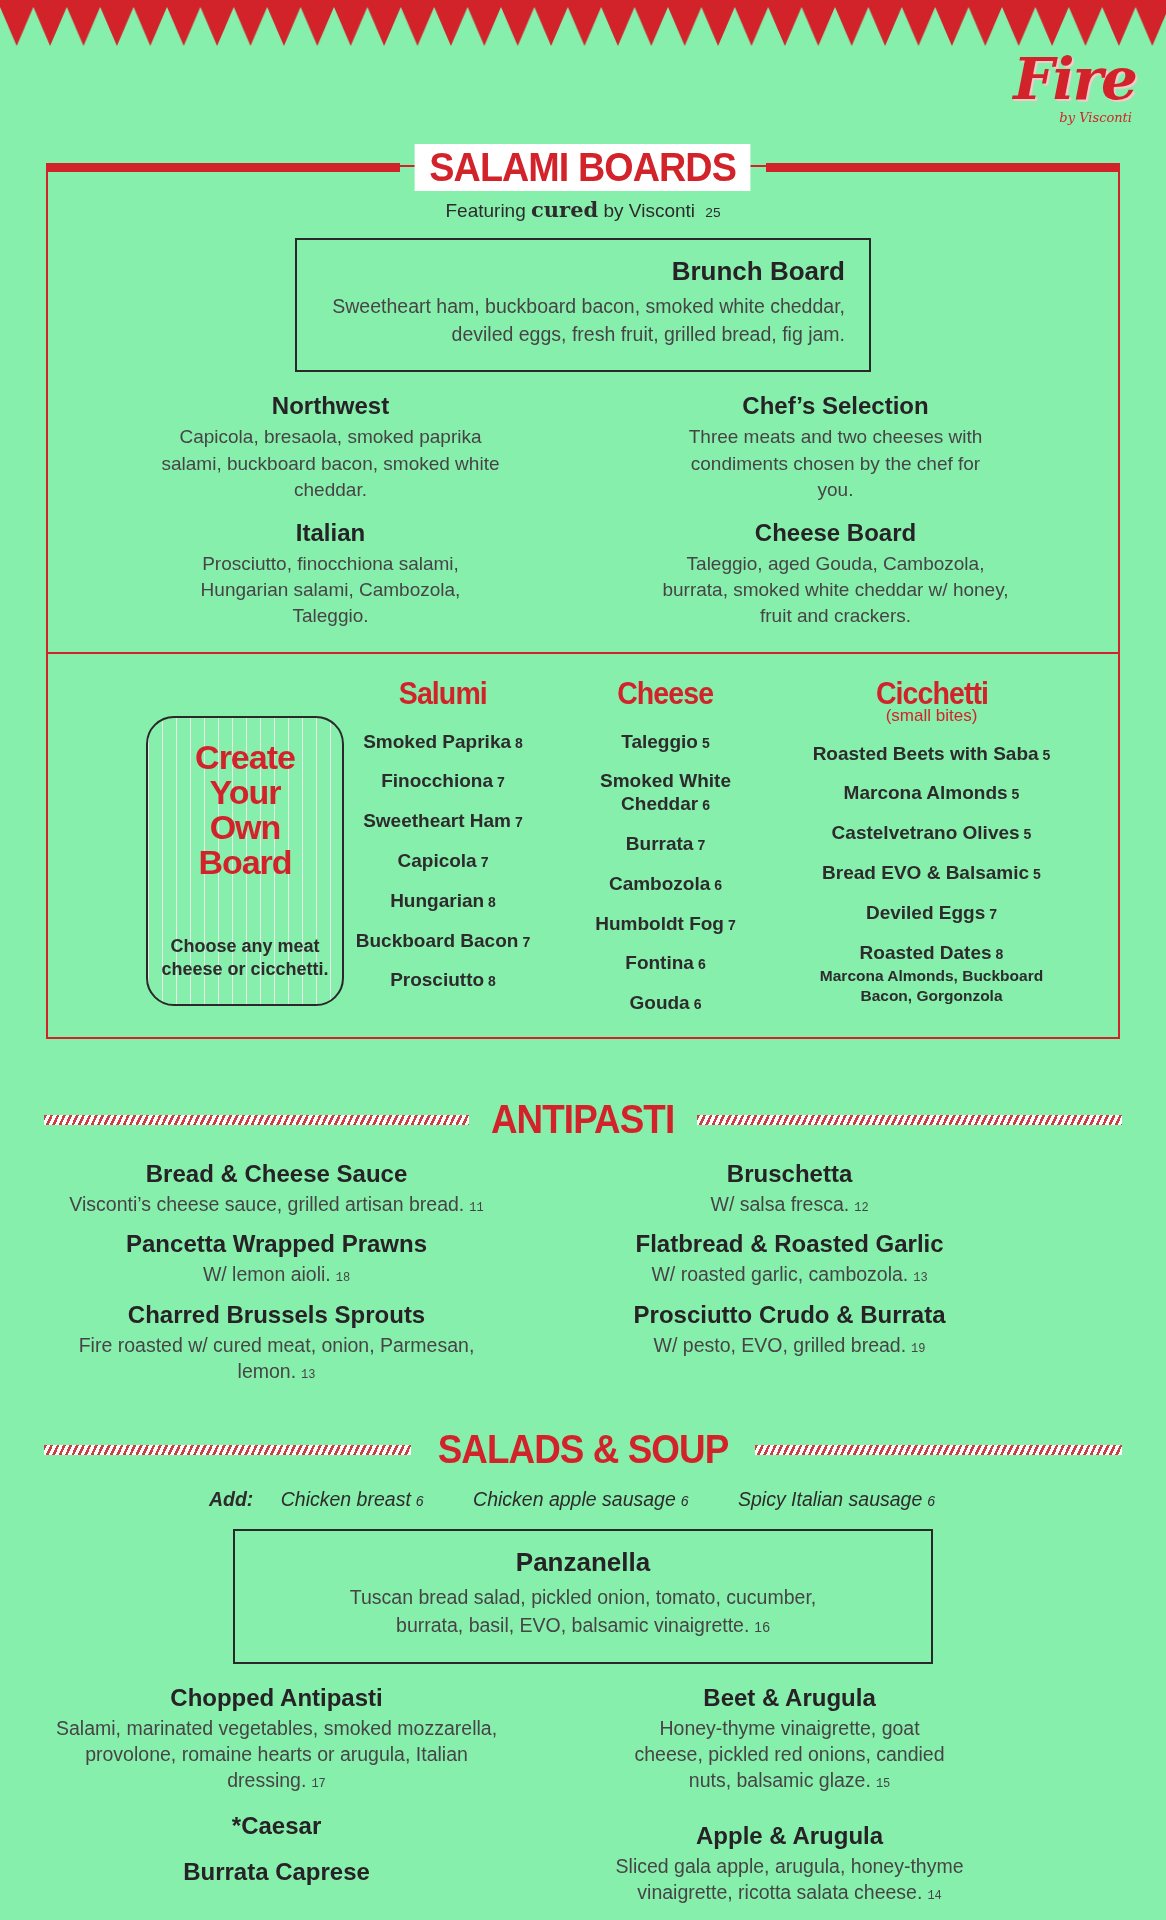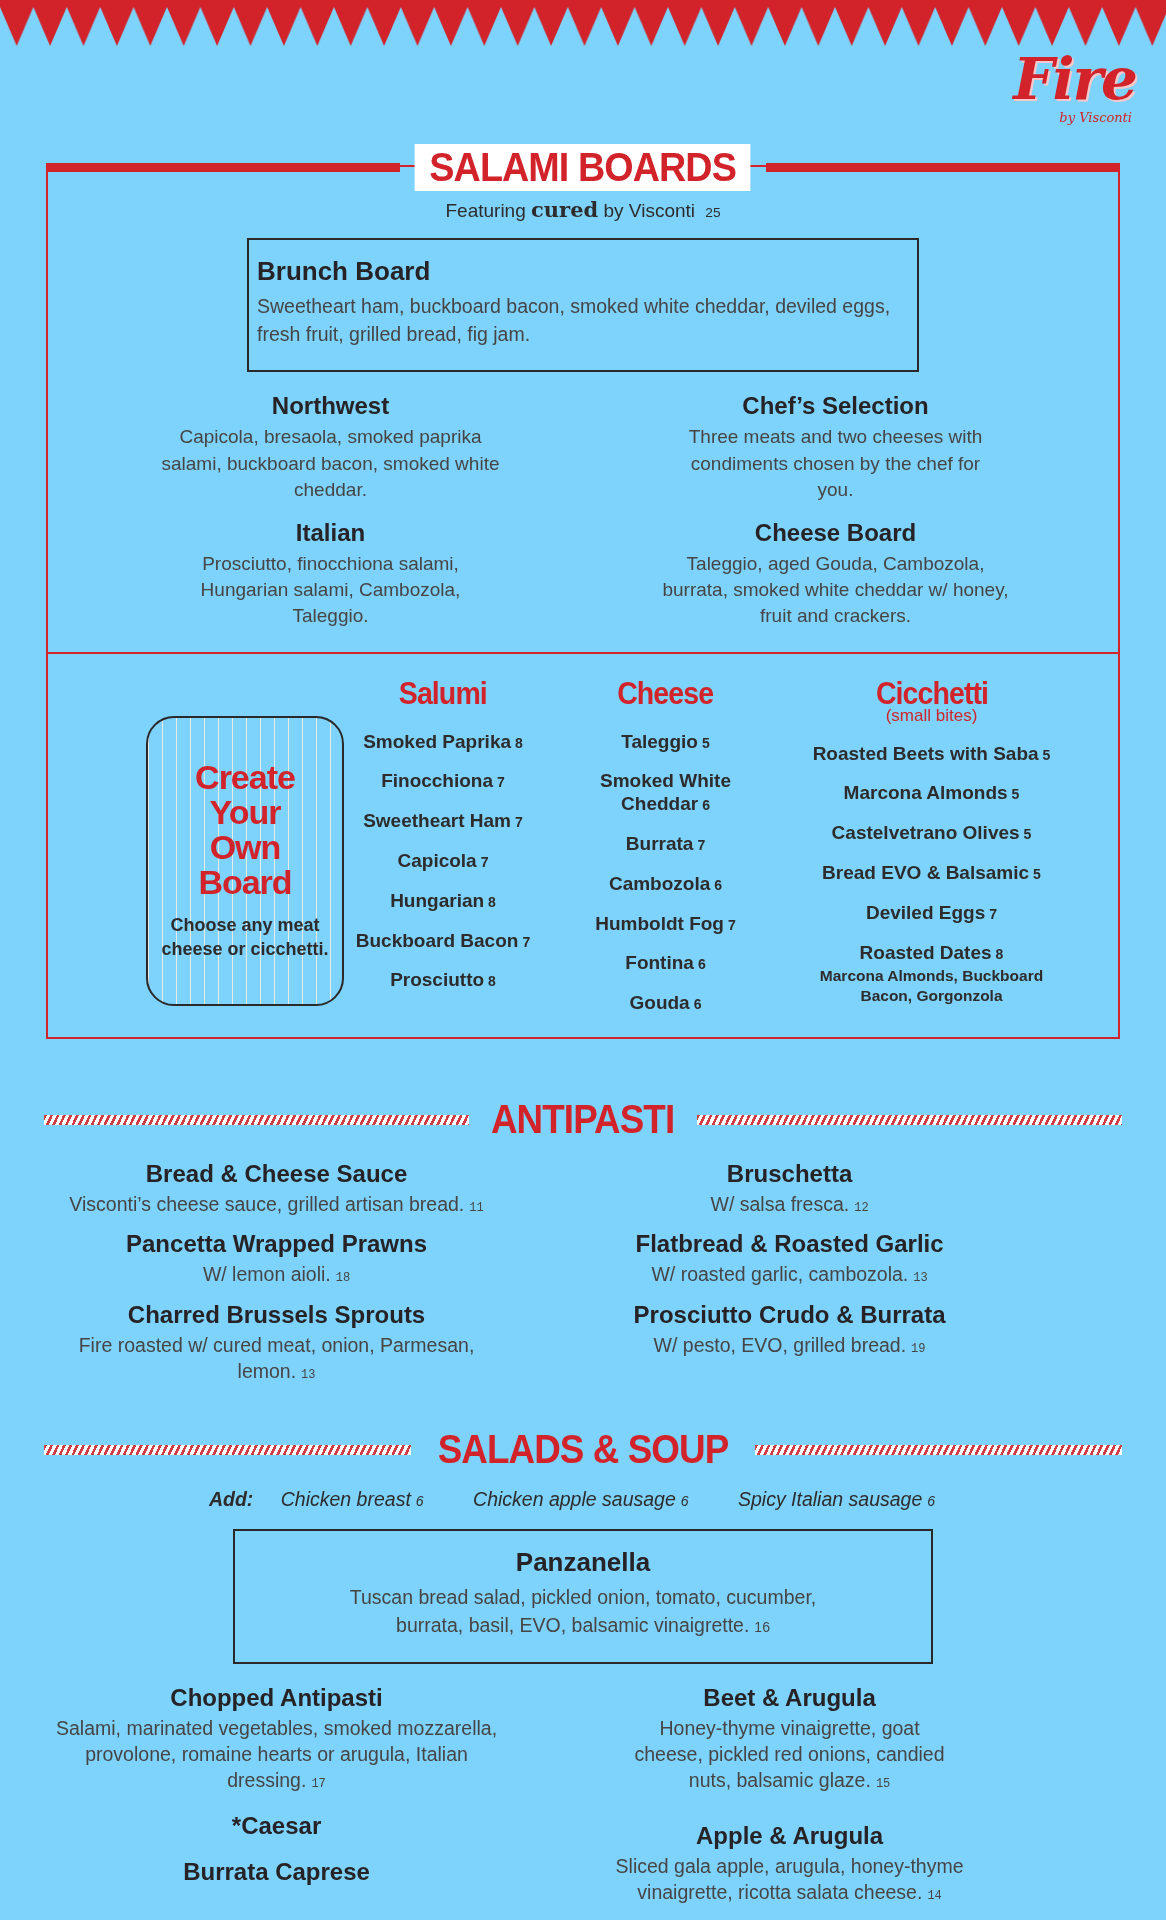--- a/index.html
+++ b/index.html
@@ -1,17 +1,17 @@
 <!DOCTYPE html>
 <html><head>
 <meta charset="utf-8">
 <style>
   * { margin:0; padding:0; box-sizing:border-box; }
   body { background:#fff; font-family:"Liberation Sans", sans-serif; color:#423f41; }
-  .page { position:relative; width:1166px; height:1920px; margin:0 auto; background:#7dd3fc; overflow:hidden; }
+  .page { position:relative; width:1166px; height:1920px; margin:0 auto; background:#86efac; overflow:hidden; }
 
   
   .banner { display:block; width:100%; height:46px; }
 
   
   .logo-row { display:flex; justify-content:flex-end; padding-right:30px; margin-top:4px; }
   .logo-block { text-align:center; }
   .logo-text { font-family:"DejaVu Serif", serif; font-style:italic; font-weight:bold; font-size:58px; color:#d2232a; line-height:1; letter-spacing:-2px; text-shadow:2px 2px 0 #f3c9cb; }
   .logo-tagline { font-family:"DejaVu Serif", serif; font-style:italic; font-size:13px; color:#d2232a; text-align:right; margin-top:2px; padding-right:4px; }
 
@@ -21,36 +21,36 @@
   
   .boards-section { position:relative; margin:40px 46px 0; border:2px solid #d2232a; padding:30px 0 22px; }
   .boards-title-row { position:absolute; top:-27px; left:-2px; right:-2px; height:54px; display:flex; align-items:center; }
   .title-bar { flex:1; height:9px; background:#d2232a; }
   .boards-title { font-size:41px; padding:0 16px; background:#fff; }
 
   .featuring { text-align:center; font-size:19px; color:#2e2b2d; }
   .featuring .cured { font-family:"DejaVu Serif", serif; font-weight:bold; font-size:21px; }
   .price { font-size:.72em; margin-left:5px; font-weight:500; }
 
-  .feature-box { width:672px; margin:16px auto 0; border:2px solid #2b282a; text-align:left; padding:16px 8px 22px; }
+  .feature-box { width:576px; margin:16px auto 0; border:2px solid #2b282a; text-align:right; padding:16px 24px 22px; }
   .feature-name { font-size:26px; font-weight:bold; color:#262225; margin-bottom:6px; }
   .feature-desc { font-size:19.5px; line-height:1.42; color:#474446; }
 
   .boards-grid { display:grid; grid-template-columns:1fr 1fr; margin-top:20px; padding:0 30px; }
   .board { text-align:center; margin-bottom:16px; }
   .board-name { font-size:24px; font-weight:bold; color:#262225; margin-bottom:4px; }
   .board-desc { font-size:19px; line-height:1.38; color:#474446; max-width:430px; margin:0 auto; }
 
   .red-divider { border-top:2px solid #d2232a; margin-top:6px; }
 
   
   .cyo-grid { display:grid; grid-template-columns:280px 230px 215px 1fr; padding:14px 28px 0 0; }
   .cyo-card { width:198px; height:290px; margin:48px 0 0 98px; border:2px solid #2b282a; border-radius:28px;
     background-image:repeating-linear-gradient(90deg, #eceae8 0 1px, transparent 1px 14px);
-    display:flex; flex-direction:column; justify-content:center; align-items:center; text-align:center; padding:22px; }
+    display:flex; flex-direction:column; justify-content:space-between; align-items:center; text-align:center; padding:22px; }
   .cyo-card-title { font-size:34px; line-height:1.03; font-weight:bold; color:#d2232a; width:150px; letter-spacing:-1px; }
   .cyo-card-desc { font-size:18px; font-weight:600; color:#2e2b2d; margin-top:14px; line-height:1.3; width:180px; }
 
   .cyo-col { text-align:center; padding-top:8px; }
   .cyo-header { font-size:31px; margin-bottom:2px; }
   .cyo-subheader { font-size:17px; color:#d2232a; font-weight:normal; margin-top:-6px; margin-bottom:4px; }
   .cyo-item { font-size:19px; font-weight:bold; color:#2e2b2d; margin-top:17px; line-height:1.2; }
   .cyo-item .price { font-size:14px; font-weight:600; margin-left:4px; }
   .cyo-sub { font-size:15.5px; font-weight:bold; color:#2e2b2d; line-height:1.25; margin-top:2px; }
   .cyo-col-cheese .cyo-item { max-width:170px; margin-left:auto; margin-right:auto; }

